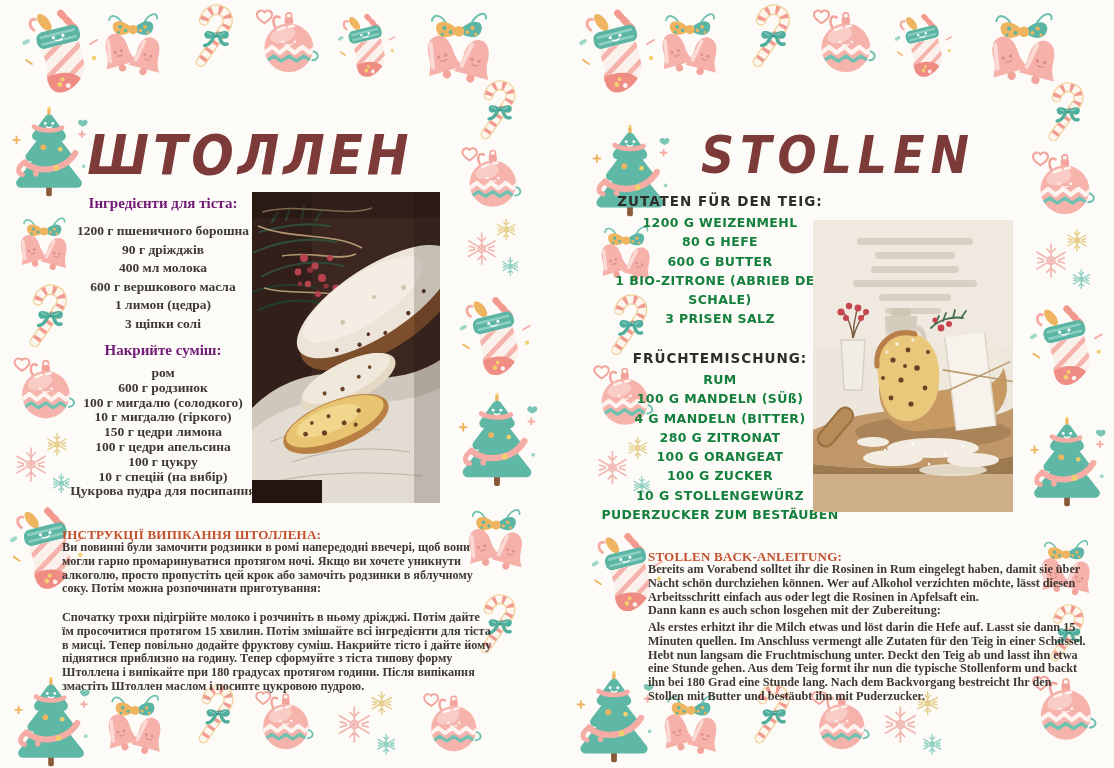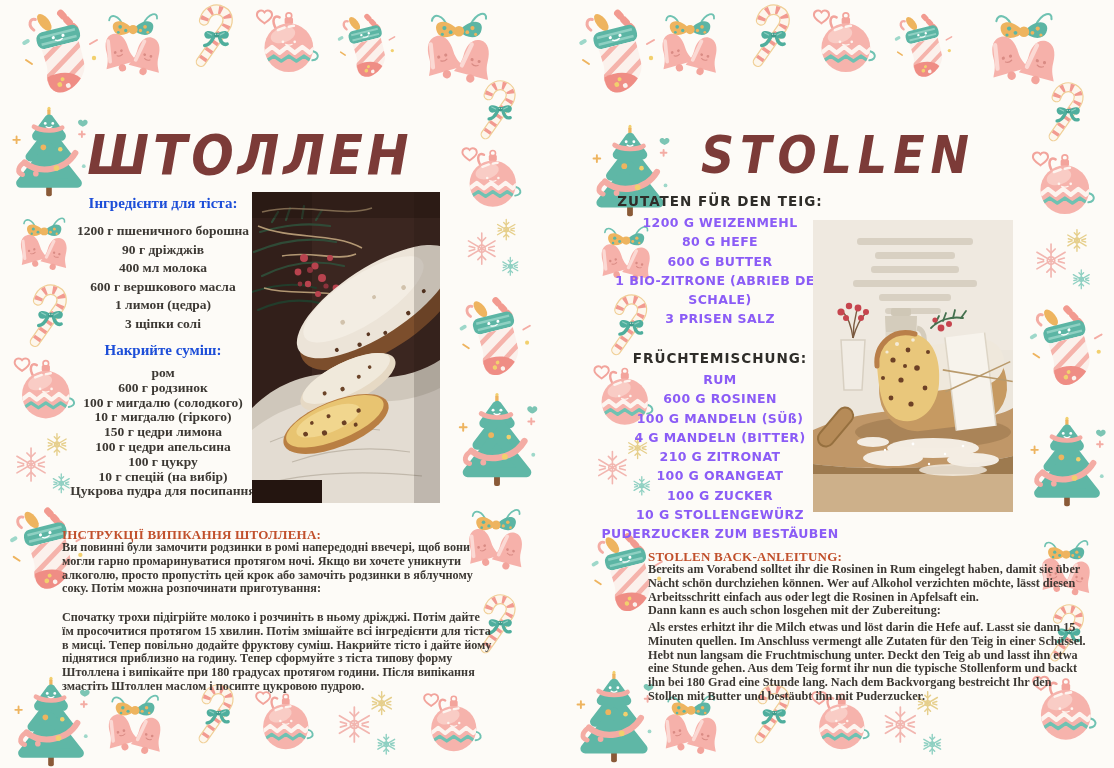--- a/index.html
+++ b/index.html
@@ -5,28 +5,28 @@
   html,body{margin:0;padding:0;background:#e8e4de;}
   .sheet{position:relative;width:1114px;height:768px;background:#fdfbf7;overflow:hidden;
          font-family:"Liberation Serif",serif;}
   .deco{position:absolute;pointer-events:none;}
   .deco svg{width:100%;height:100%;display:block;}
   .photo{position:absolute;display:block;}
   .title{position:absolute;text-align:center;font-family:"DejaVu Sans",sans-serif;
          font-weight:bold;font-style:italic;color:#7c3b38;transform:scaleY(1.12);transform-origin:top center;}
   .t-left{left:40px;top:88px;width:420px;font-size:50px;letter-spacing:4px;}
   .t-right{left:638px;top:94px;width:400px;font-size:46px;letter-spacing:6px;}
-  .ing-h{position:absolute;text-align:center;font-weight:bold;font-size:15px;color:#1d4ed8;}
+  .ing-h{position:absolute;text-align:center;font-weight:bold;font-size:15px;color:#701a75;}
   .list{position:absolute;text-align:center;font-weight:bold;color:#3c3833;font-size:13.5px;}
   .uk-dough div{line-height:18.5px;}
   .uk-fruit div{line-height:14.8px;}
   .de-h{position:absolute;text-align:center;font-family:"DejaVu Sans",sans-serif;font-weight:bold;
         font-size:13.5px;letter-spacing:1px;color:#2f2d29;}
   .de-list{position:absolute;text-align:center;font-family:"DejaVu Sans",sans-serif;font-weight:bold;
-        font-size:12.5px;letter-spacing:0.4px;color:#8b5cf6;}
+        font-size:12.5px;letter-spacing:0.4px;color:#15803d;}
   .de-list div{line-height:19.3px;}
   .instr-h{position:absolute;font-weight:bold;font-size:13px;color:#c1502c;letter-spacing:0.2px;}
   .para{position:absolute;font-weight:bold;font-size:12.2px;line-height:13.8px;color:#3c3833;
         white-space:pre-line;text-align:left;}
 </style>
 </head>
 <body>
 
 <div class="sheet">
 
@@ -548,24 +548,23 @@
       <div>80 G HEFE</div>
       <div>600 G BUTTER</div>
       <div>1 BIO-ZITRONE (ABRIEB DER SCHALE)</div>
       <div>3 PRISEN SALZ</div>
     </div>
 
     <div class="de-h" style="left:590px;top:350px;width:260px">FRÜCHTEMISCHUNG:</div>
 
     <div class="de-list" style="left:590px;top:370px;width:260px">
       <div>RUM</div>
-      <div>600 G ROSINEN</div>
       <div>100 G MANDELN (SÜß)</div>
       <div>4 G MANDELN (BITTER)</div>
-      <div>210 G ZITRONAT</div>
+      <div>280 G ZITRONAT</div>
       <div>100 G ORANGEAT</div>
       <div>100 G ZUCKER</div>
       <div>10 G STOLLENGEWÜRZ</div>
       <div>PUDERZUCKER ZUM BESTÄUBEN</div>
     </div>
 
     <svg class="photo" style="left:813px;top:220px;width:200px;height:292px" viewBox="0 0 200 292" preserveAspectRatio="none">
       <rect width="200" height="292" fill="#ece6dc"></rect>
       <rect width="200" height="130" fill="#efe9e0"></rect>
       <g fill="#b7ab97" opacity="0.4">

